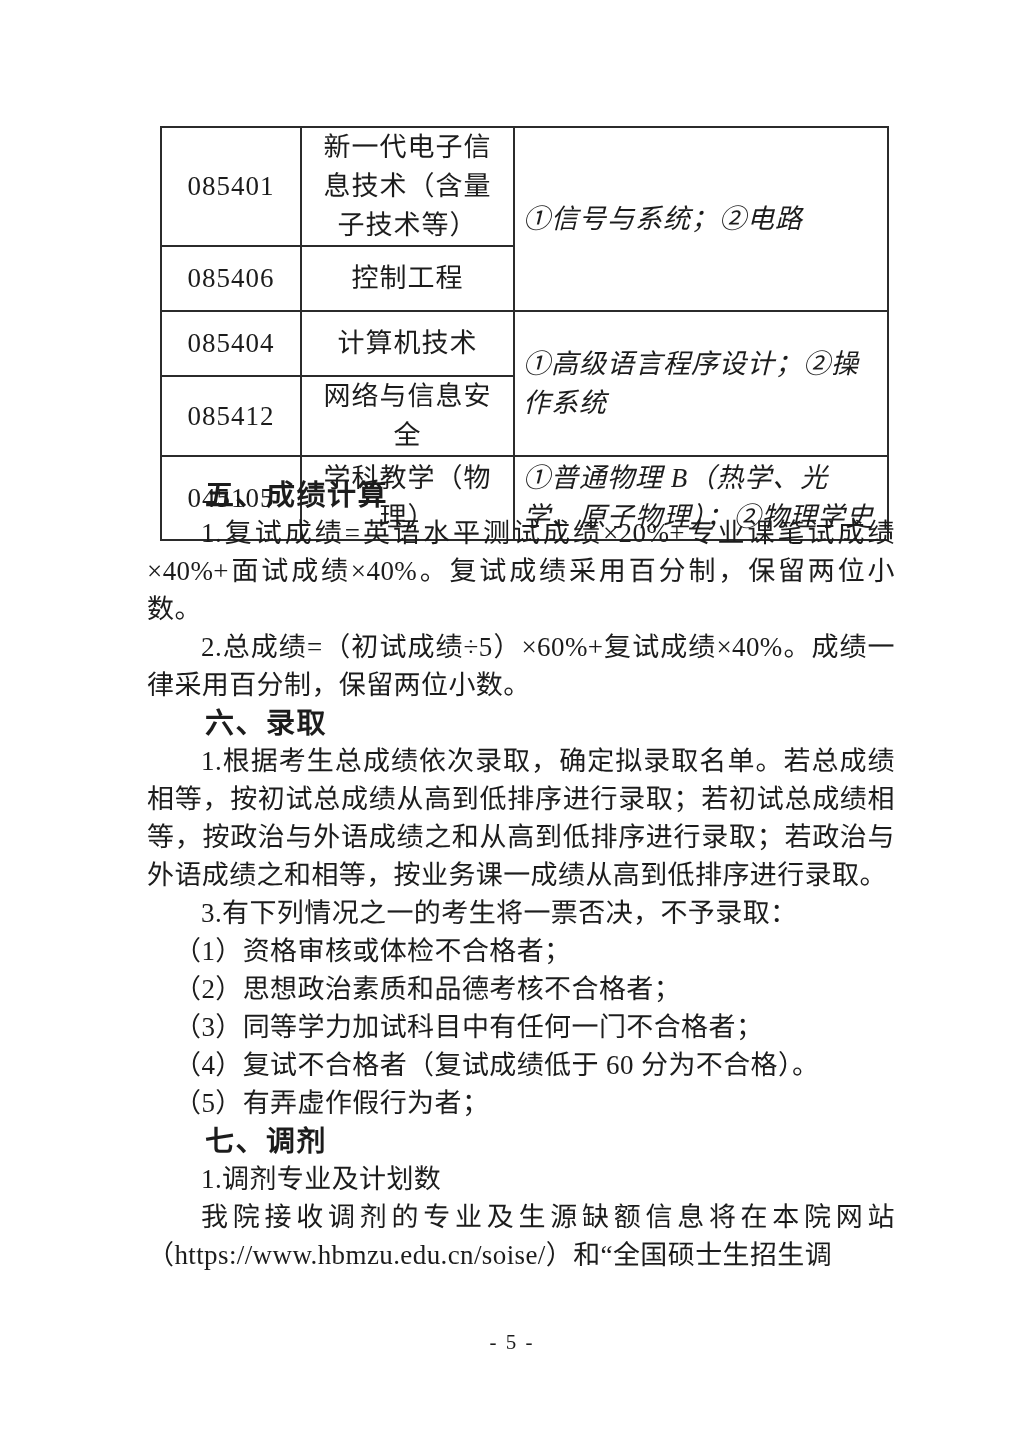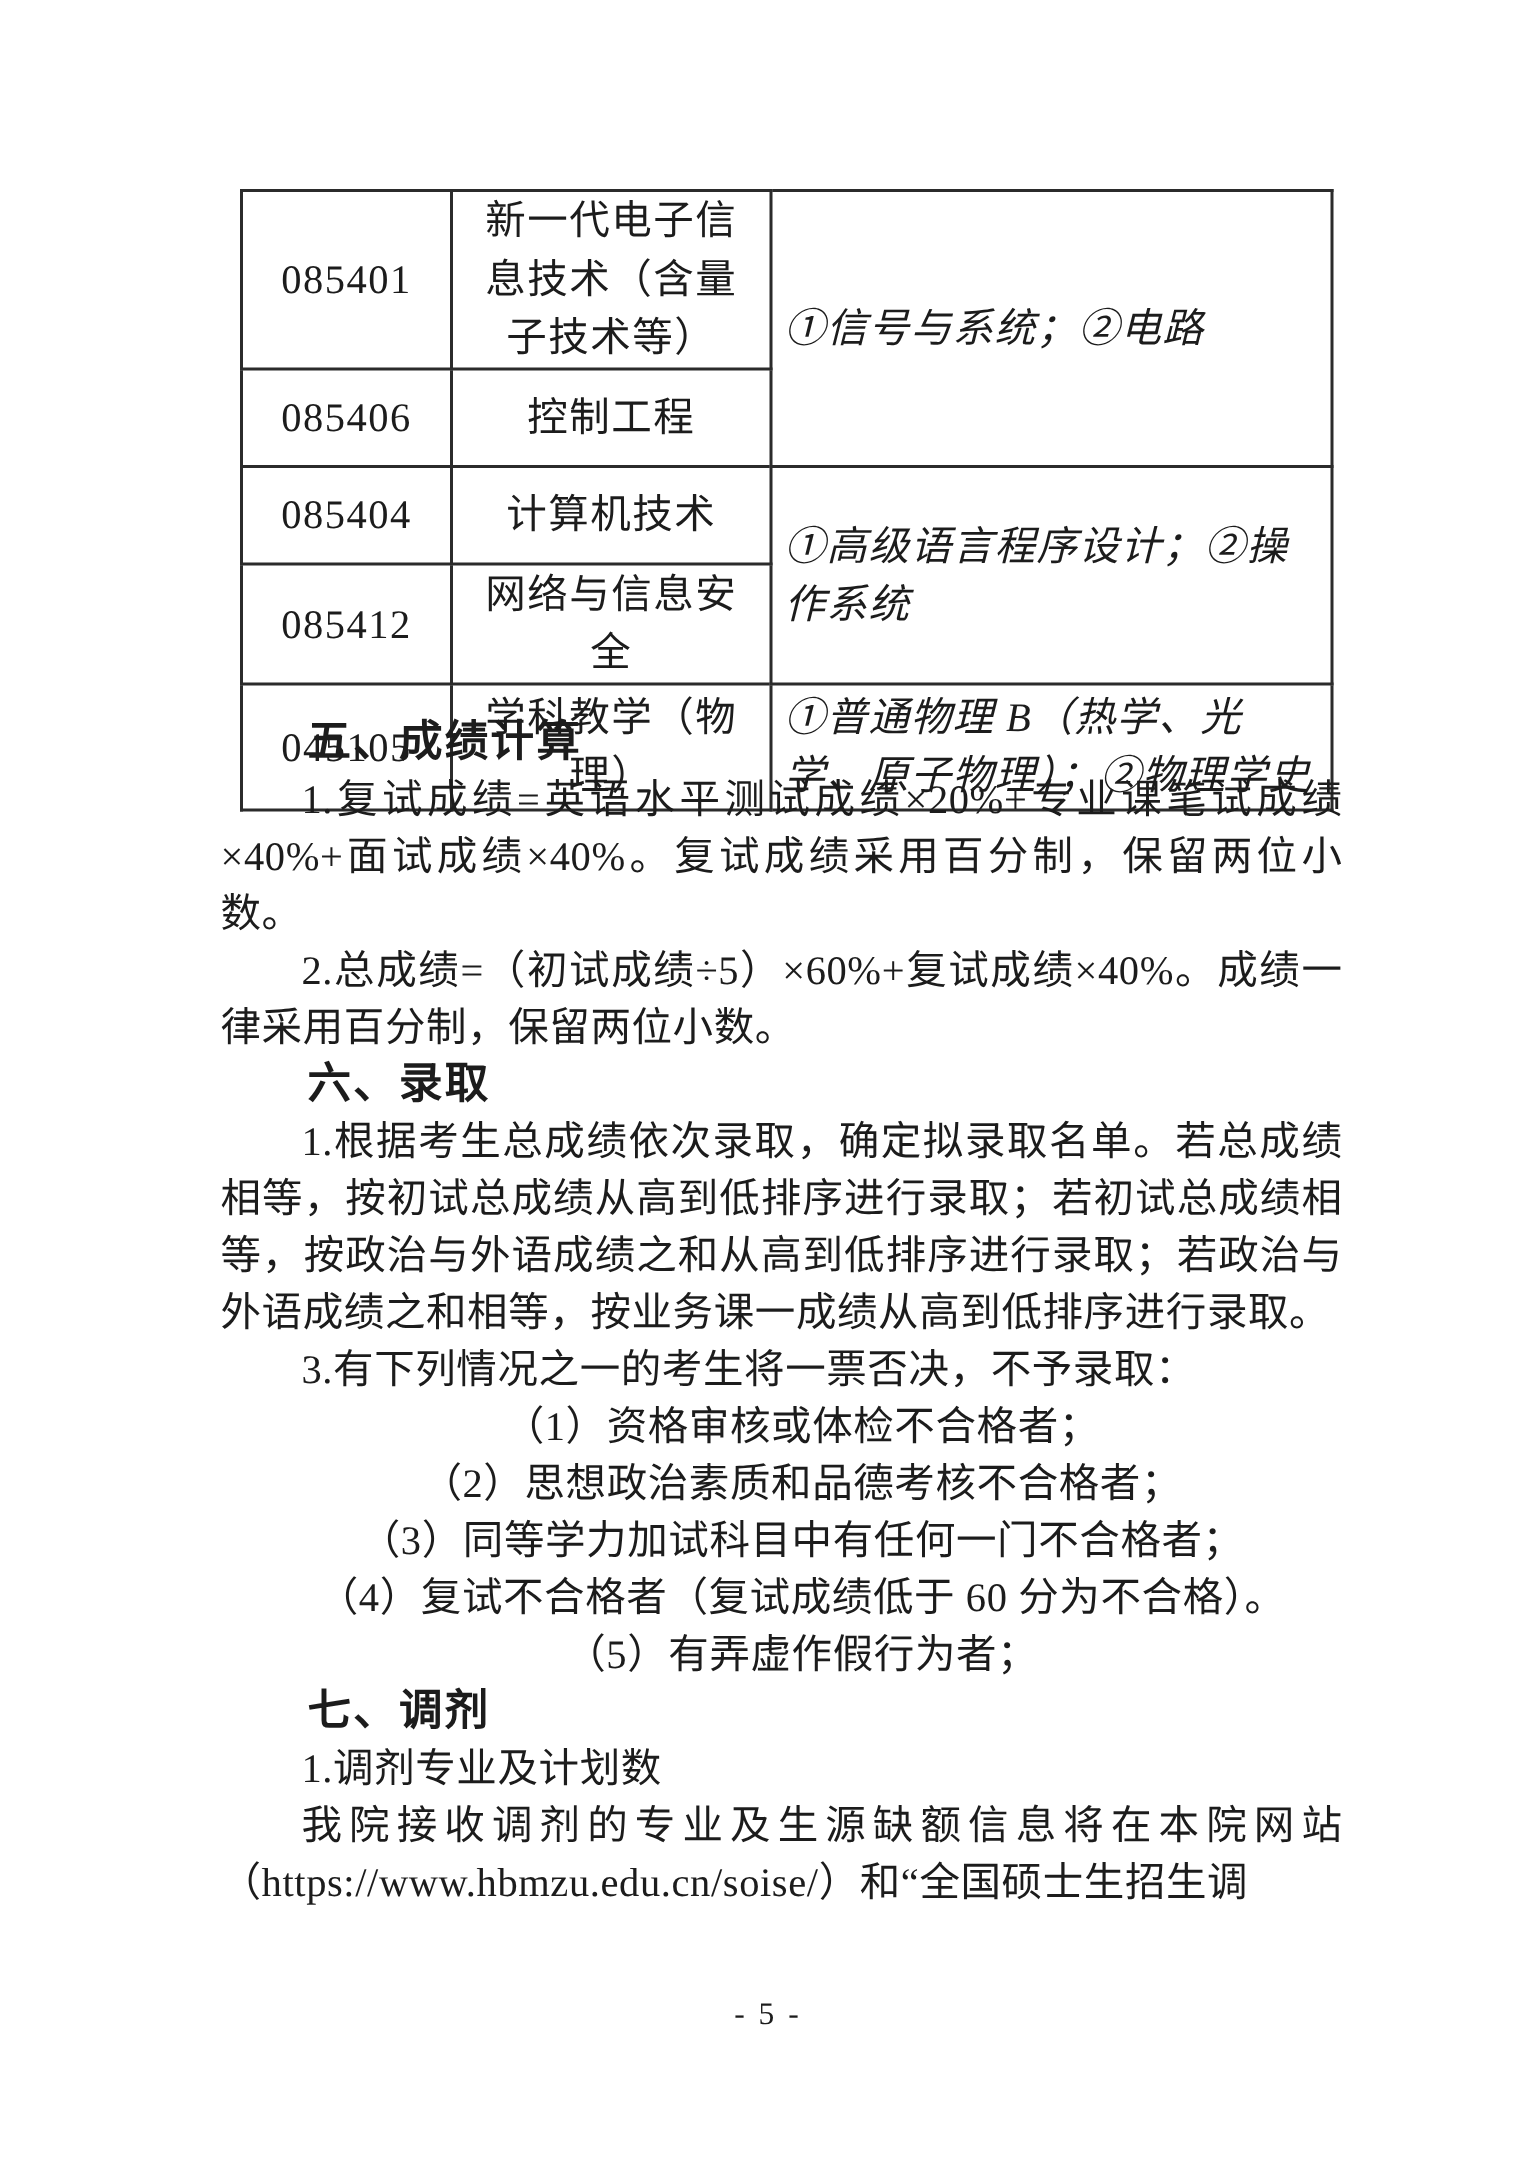--- a/index.html
+++ b/index.html
@@ -64,21 +64,21 @@
   }
   .content .heading {
     font-family: "Liberation Sans", "DejaVu Sans", sans-serif;
     font-weight: bold;
     font-size: 29px;
     letter-spacing: 1.5px;
     text-indent: 2em;
     text-align: left;
   }
   .content .para { text-indent: 2em; }
-  .content .item { text-indent: 1em; text-align: center; }
+  .content .item { text-indent: 1em; text-align: left; }
 
   
   .footer-page-number {
     position: absolute;
     left: 0;
     right: 0;
     top: 1330px;
     text-align: center;
     font-family: "Liberation Serif", "DejaVu Serif", serif;
     font-size: 21px;

